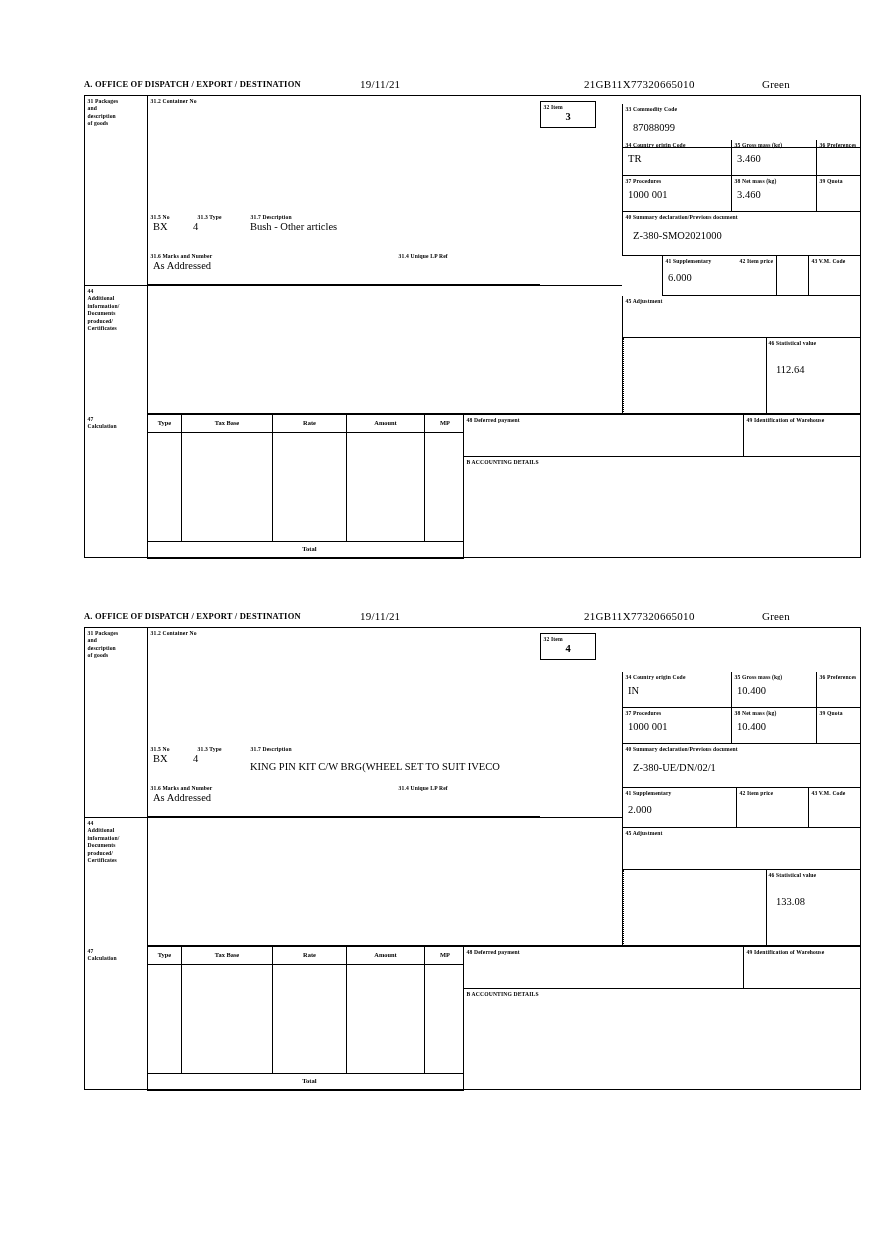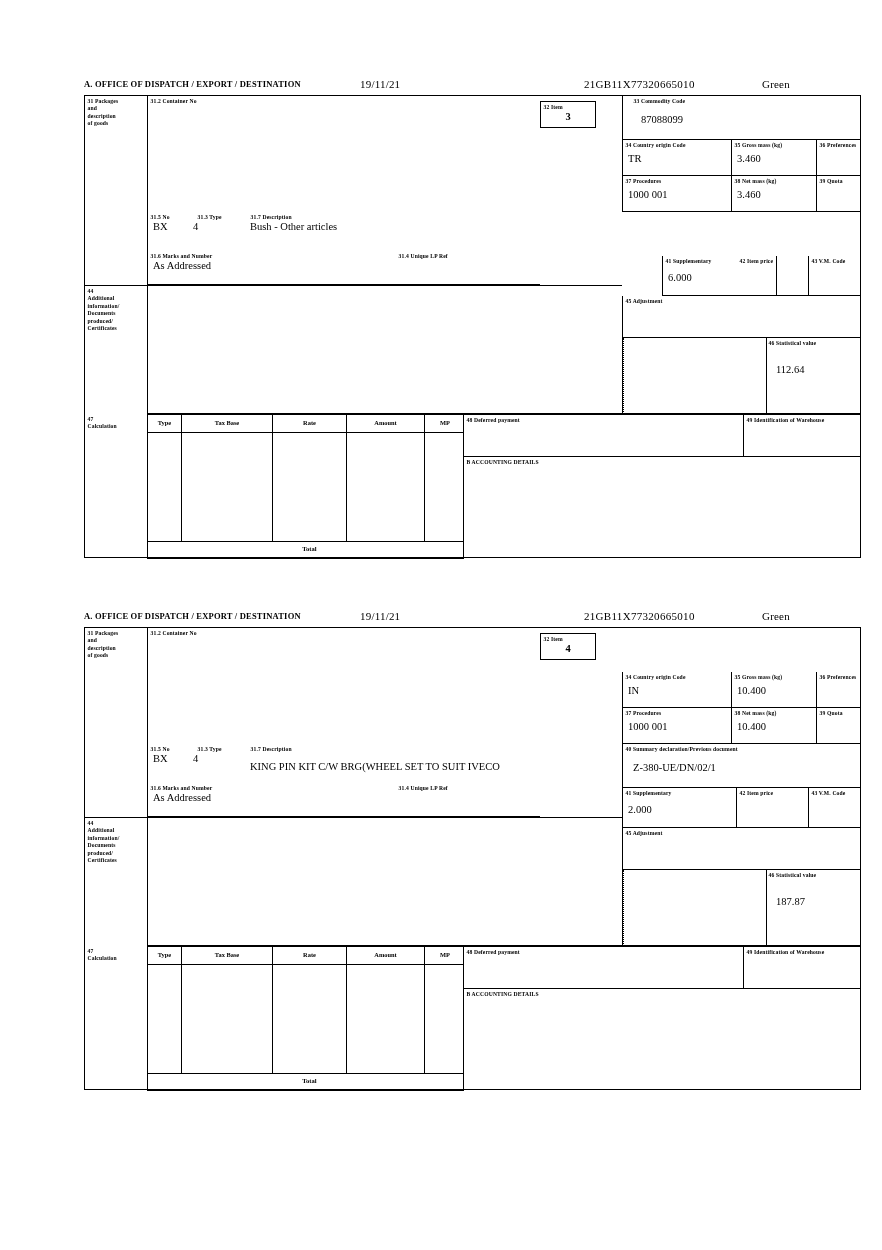--- a/index.html
+++ b/index.html
@@ -148,21 +148,21 @@
         <div class="lbl" style="position:absolute;left:248px;top:155px;">31.4 Unique LP Ref</div>
         <div class="val" style="position:absolute;left:0;top:163px;">As Addressed</div>
         <div class="val sm" style="position:absolute;left:248px;top:164px;"></div>
       </div>
 
       <div class="boxed-item" style="left:455px;top:5px;width:56px;height:27px;">
         <div class="lbl">32 Item</div>
         <div class="val center bold" style="padding-left:0;line-height:11px;">3</div>
       </div>
 
-      <div class="cell bl bb" style="left:537px;top:0;width:238px;height:44px;padding-left:8px;">
+      <div class="cell bl bb" style="left:537px;top:8px;width:238px;height:44px;">
         <div class="lbl">33 Commodity Code</div>
         <div class="val" style="margin-top:8px;padding-left:10px;">87088099</div>
       </div>
 
       <div class="cell bl bb br" style="left:537px;top:44px;width:110px;height:36px;">
         <div class="lbl">34 Country origin Code</div>
         <div class="val" style="margin-top:3px;">TR</div>
       </div>
       <div class="cell bb br" style="left:647px;top:44px;width:85px;height:36px;">
         <div class="lbl">35 Gross mass (kg)</div>
@@ -179,20 +179,24 @@
       </div>
       <div class="cell bb br" style="left:647px;top:80px;width:85px;height:36px;">
         <div class="lbl">38 Net mass (kg)</div>
         <div class="val" style="margin-top:3px;">3.460</div>
       </div>
       <div class="cell bb" style="left:732px;top:80px;width:43px;height:36px;">
         <div class="lbl">39 Quota</div>
         <div class="val sm"></div>
       </div>
 
+      <div class="cell bl bb" style="left:537px;top:116px;width:238px;height:44px;">
+        <div class="lbl">40 Summary declaration/Previous document</div>
+        <div class="val" style="margin-top:8px;padding-left:10px;">Z-380-SMO2021000</div>
+      </div>
 
       <div class="cell bl bb br" style="left:537px;top:160px;width:115px;height:40px;margin-left:40px;">
         <div class="lbl">41 Supplementary</div>
         <div class="val" style="margin-top:6px;">6.000</div>
       </div>
       <div class="cell bb br" style="left:652px;top:160px;width:72px;height:40px;">
         <div class="lbl">42 Item price</div>
         <div class="val sm"></div>
       </div>
       <div class="cell bb" style="left:724px;top:160px;width:51px;height:40px;">
@@ -345,21 +349,21 @@
       </div>
 
       <div class="cell bl bb" style="left:537px;top:200px;width:238px;height:42px;">
         <div class="lbl">45 Adjustment</div>
         <div class="val sm"></div>
       </div>
 
       <div class="cell bl bb" style="left:537px;top:242px;width:238px;height:76px;">
         <div class="dotted-v" style="left:0px;top:0;height:76px;"></div>
         <div class="lbl" style="position:absolute;left:143px;top:0;">46 Statistical value</div>
-        <div class="val" style="position:absolute;left:143px;top:25px;padding-left:10px;">187.87</div>
+        <div class="val" style="position:absolute;left:143px;top:25px;padding-left:10px;">133.08</div>
         <div style="position:absolute;left:143px;top:0;width:1.1px;height:76px;background:#000;"></div>
       </div>
 
       <div class="cell bt" style="left:0;top:189px;width:62px;height:129px;">
         <div class="lbl wrap" style="width:58px;">44<br>Additional<br>information/<br>Documents<br>produced/<br>Certificates</div>
       </div>
       <div class="cell bl bt bb" style="left:62px;top:189px;width:475px;height:129px;">
         <div class="val sm"></div>
       </div>
 

